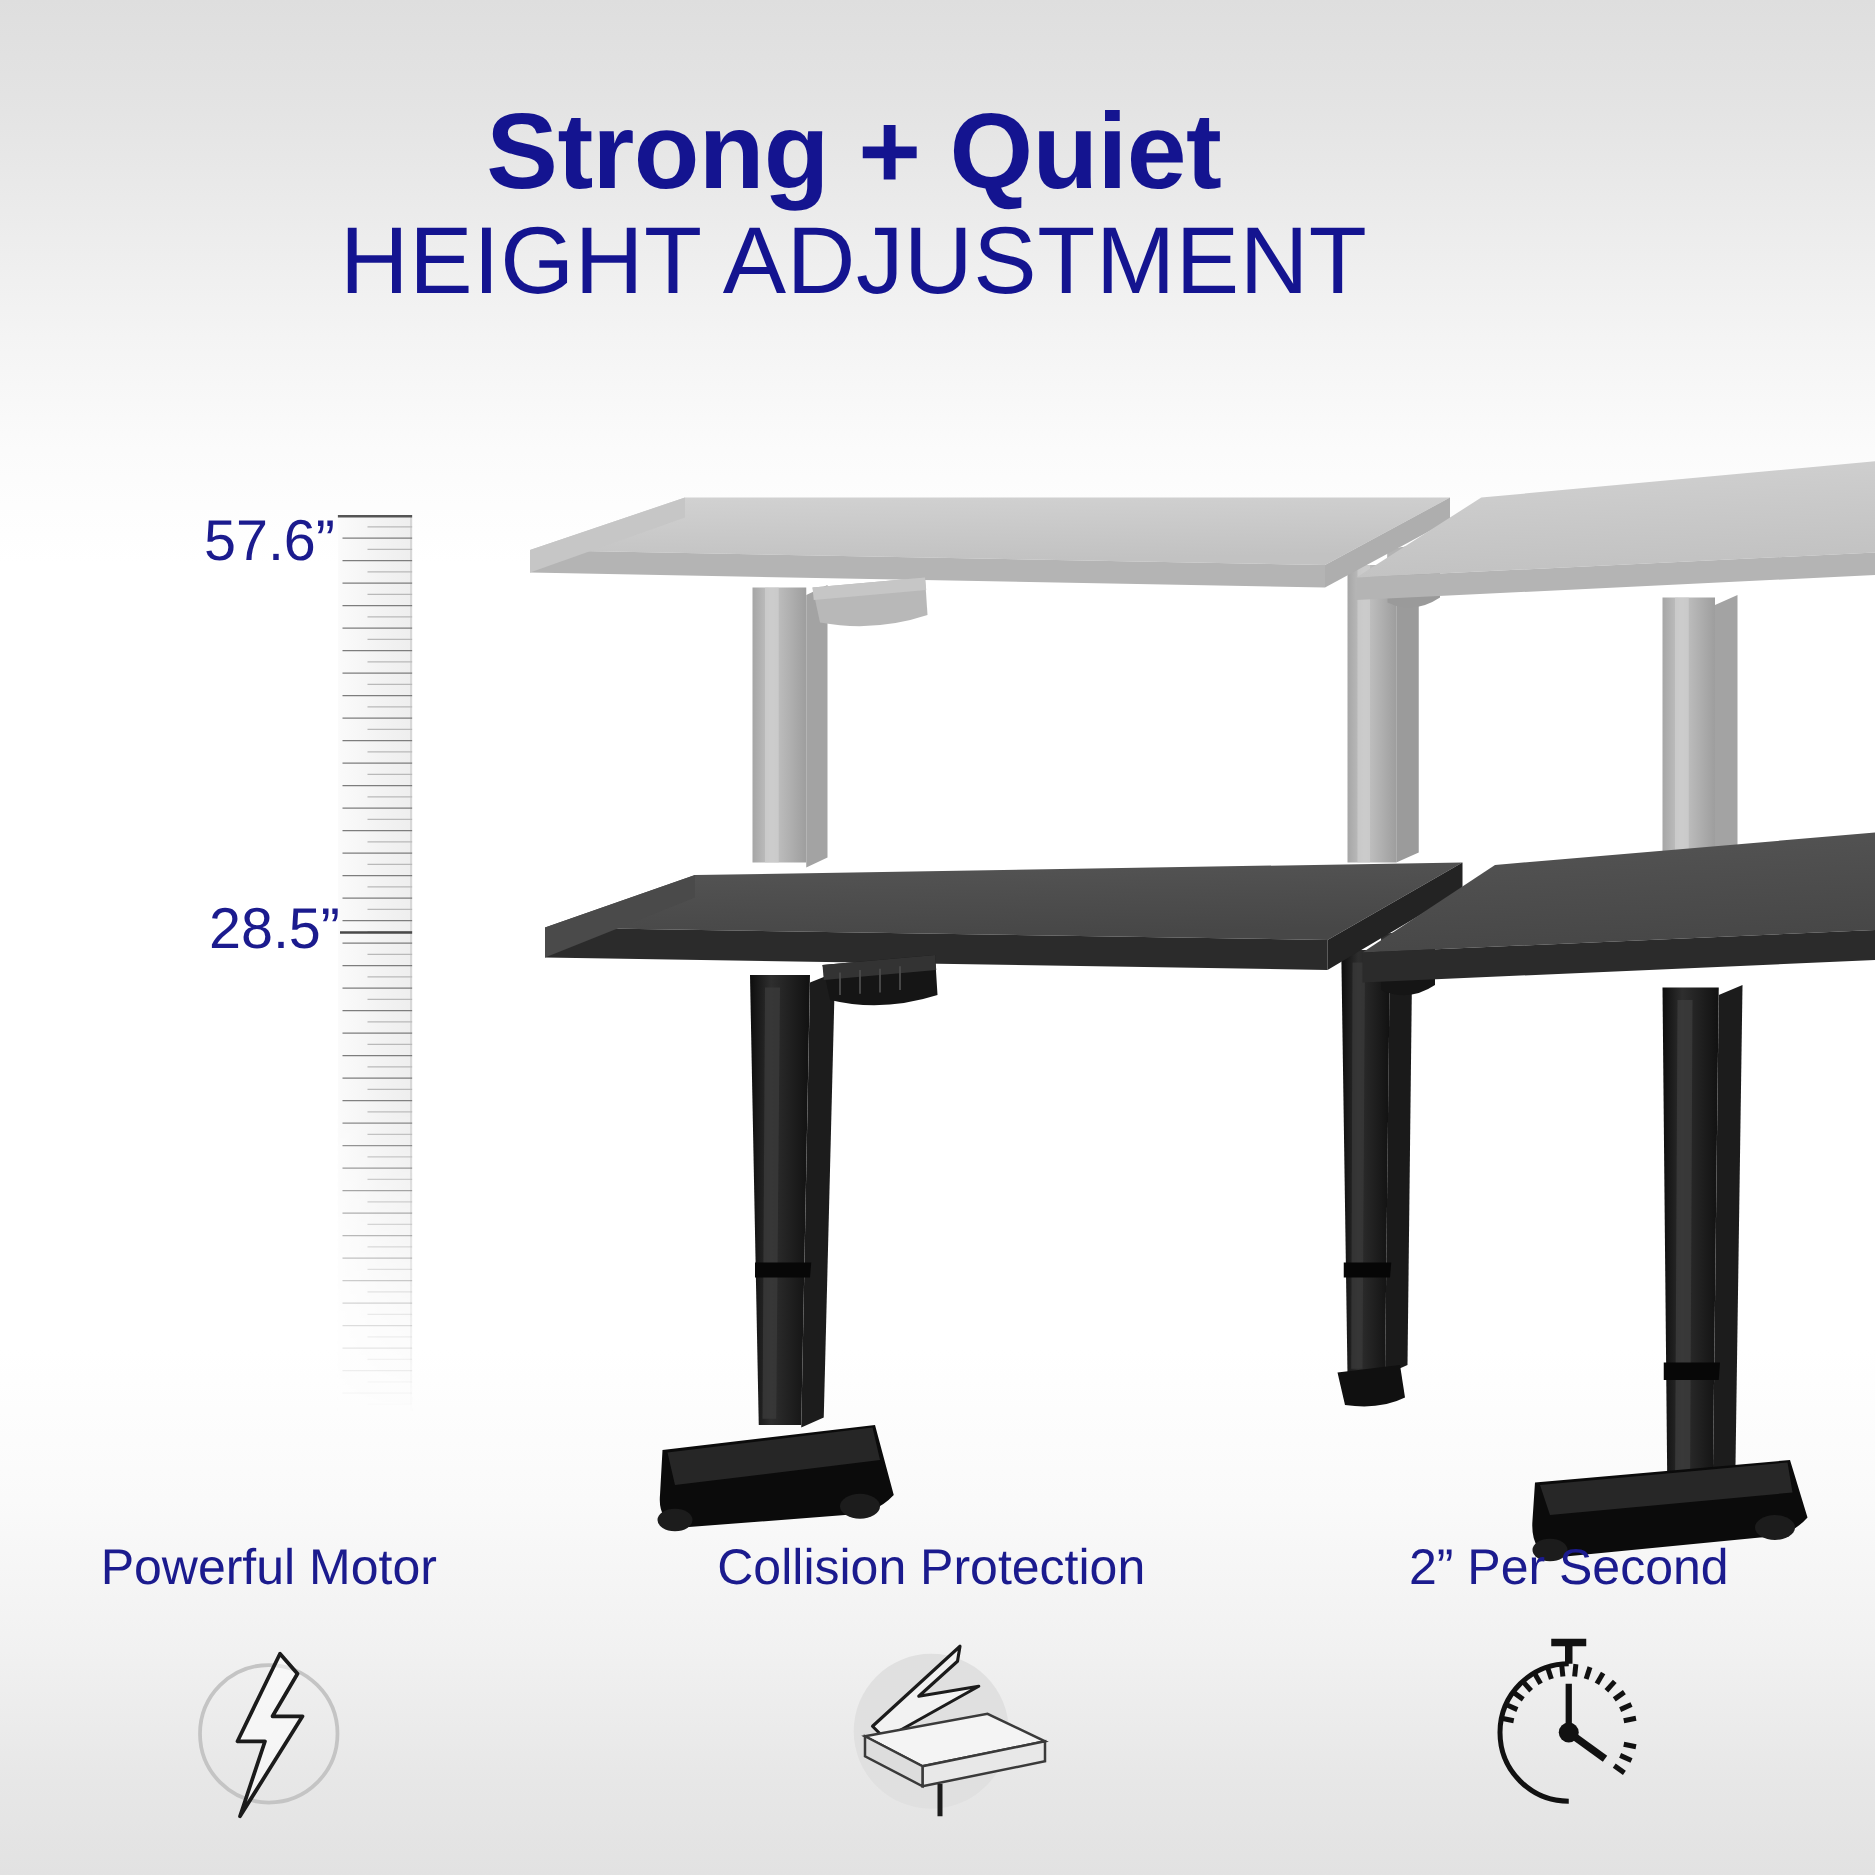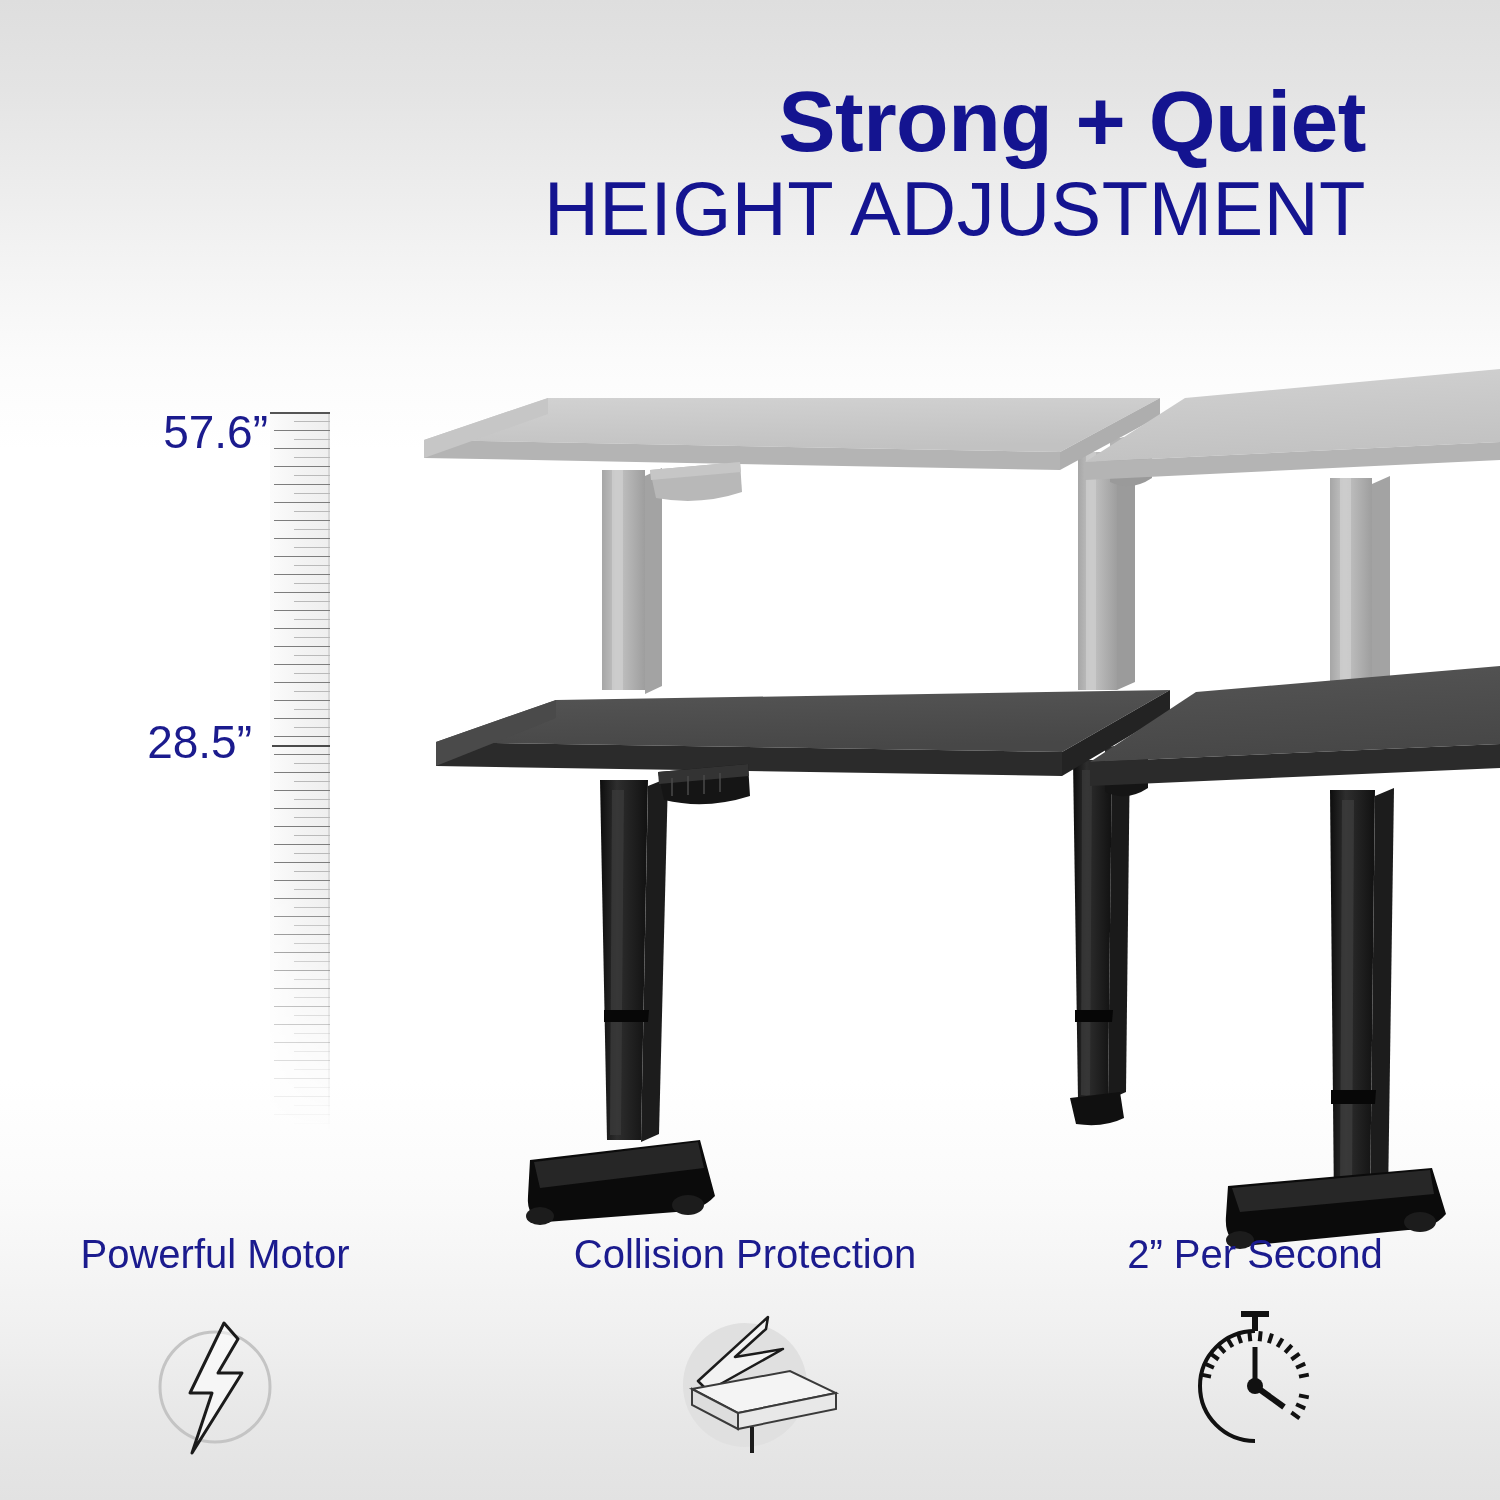--- a/index.html
+++ b/index.html
@@ -28,21 +28,21 @@
         #e7e7e7 95%,
         #e2e2e2 100%);
   }
 
   
   .headline-wrap {
     position: absolute;
     top: 78px;
     left: 0;
     width: 1366px;
-    text-align: right;
+    text-align: center;
   }
   .headline-1 {
     font-size: 86px;
     font-weight: bold;
     color: #141490;
     letter-spacing: -0.5px;
     line-height: 1.02;
     white-space: nowrap;
   }
   .headline-2 {
@@ -58,21 +58,21 @@
   
   .measure-label {
     position: absolute;
     font-size: 46px;
     color: #1b1b8e;
     white-space: nowrap;
     text-align: right;
     width: 160px;
   }
   #measure-top  { left: 108px; top: 405px; }
-  #measure-bot  { left: 92px; top: 715px; }
+  #measure-bot  { left: 112px; top: 715px; }
 
   .ruler {
     position: absolute;
     left: 270px;
     top: 412px;
     width: 60px;
     height: 720px;
   }
   .ruler-body {
     position: absolute;

